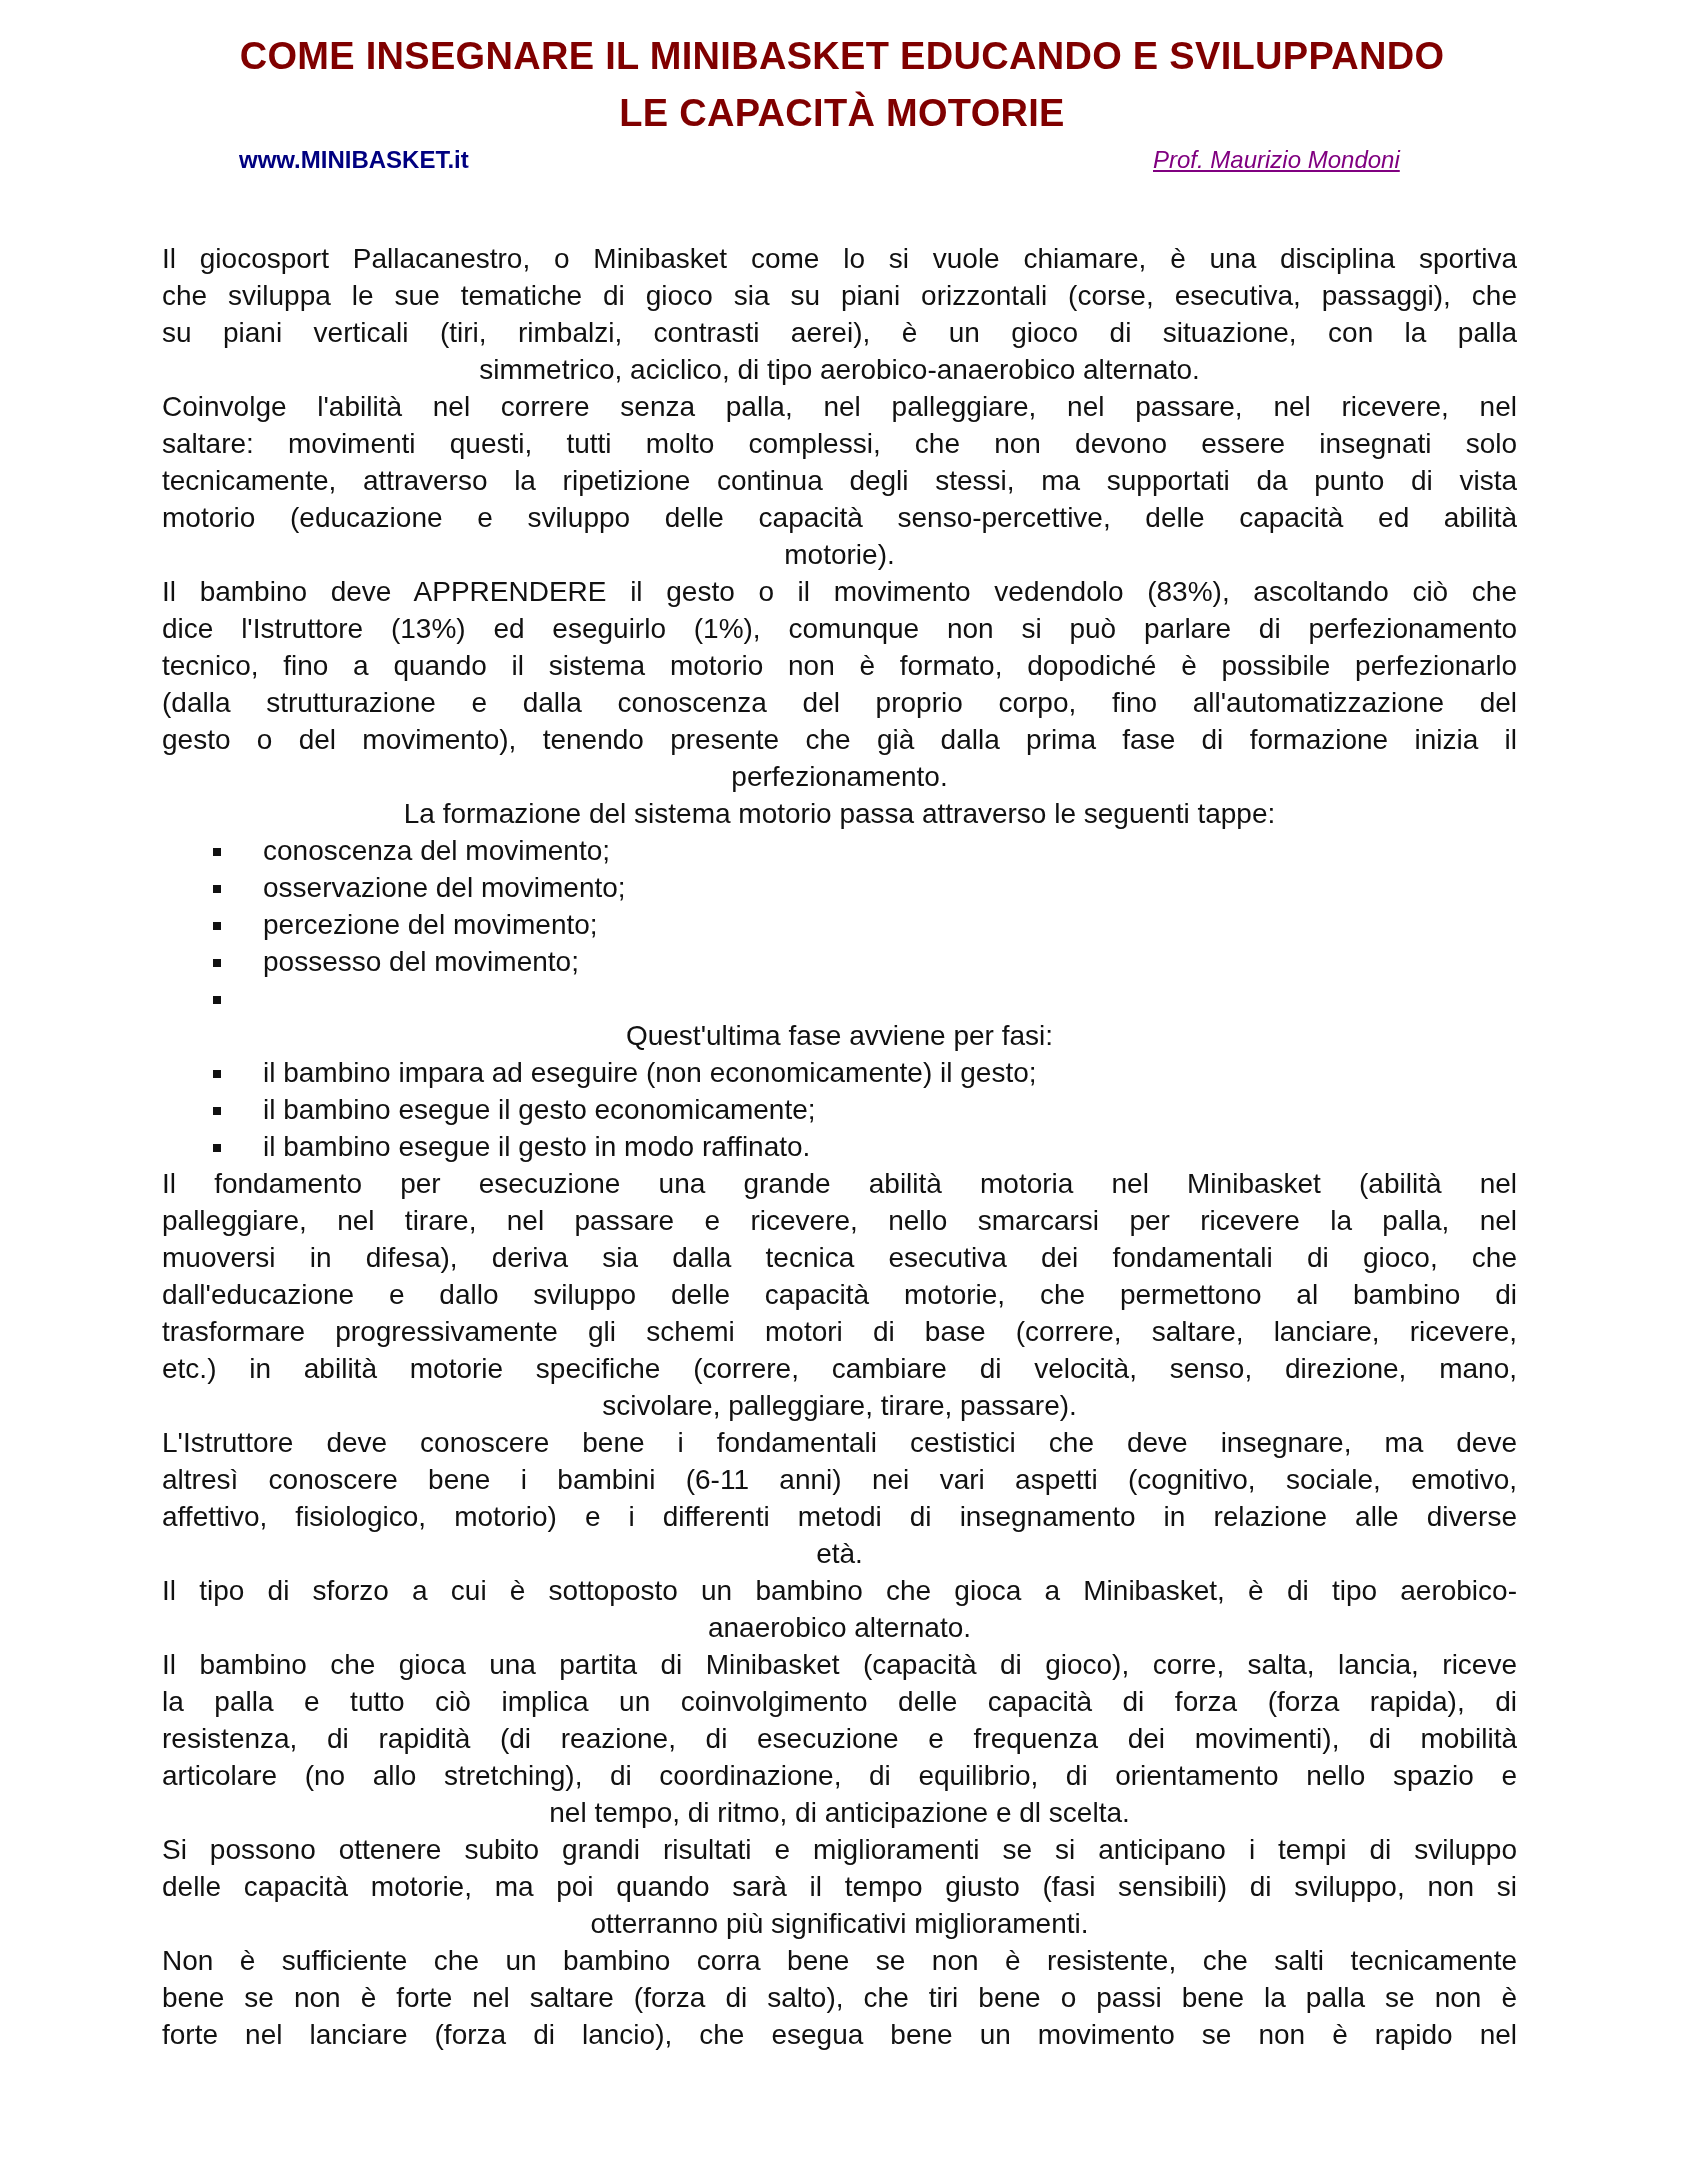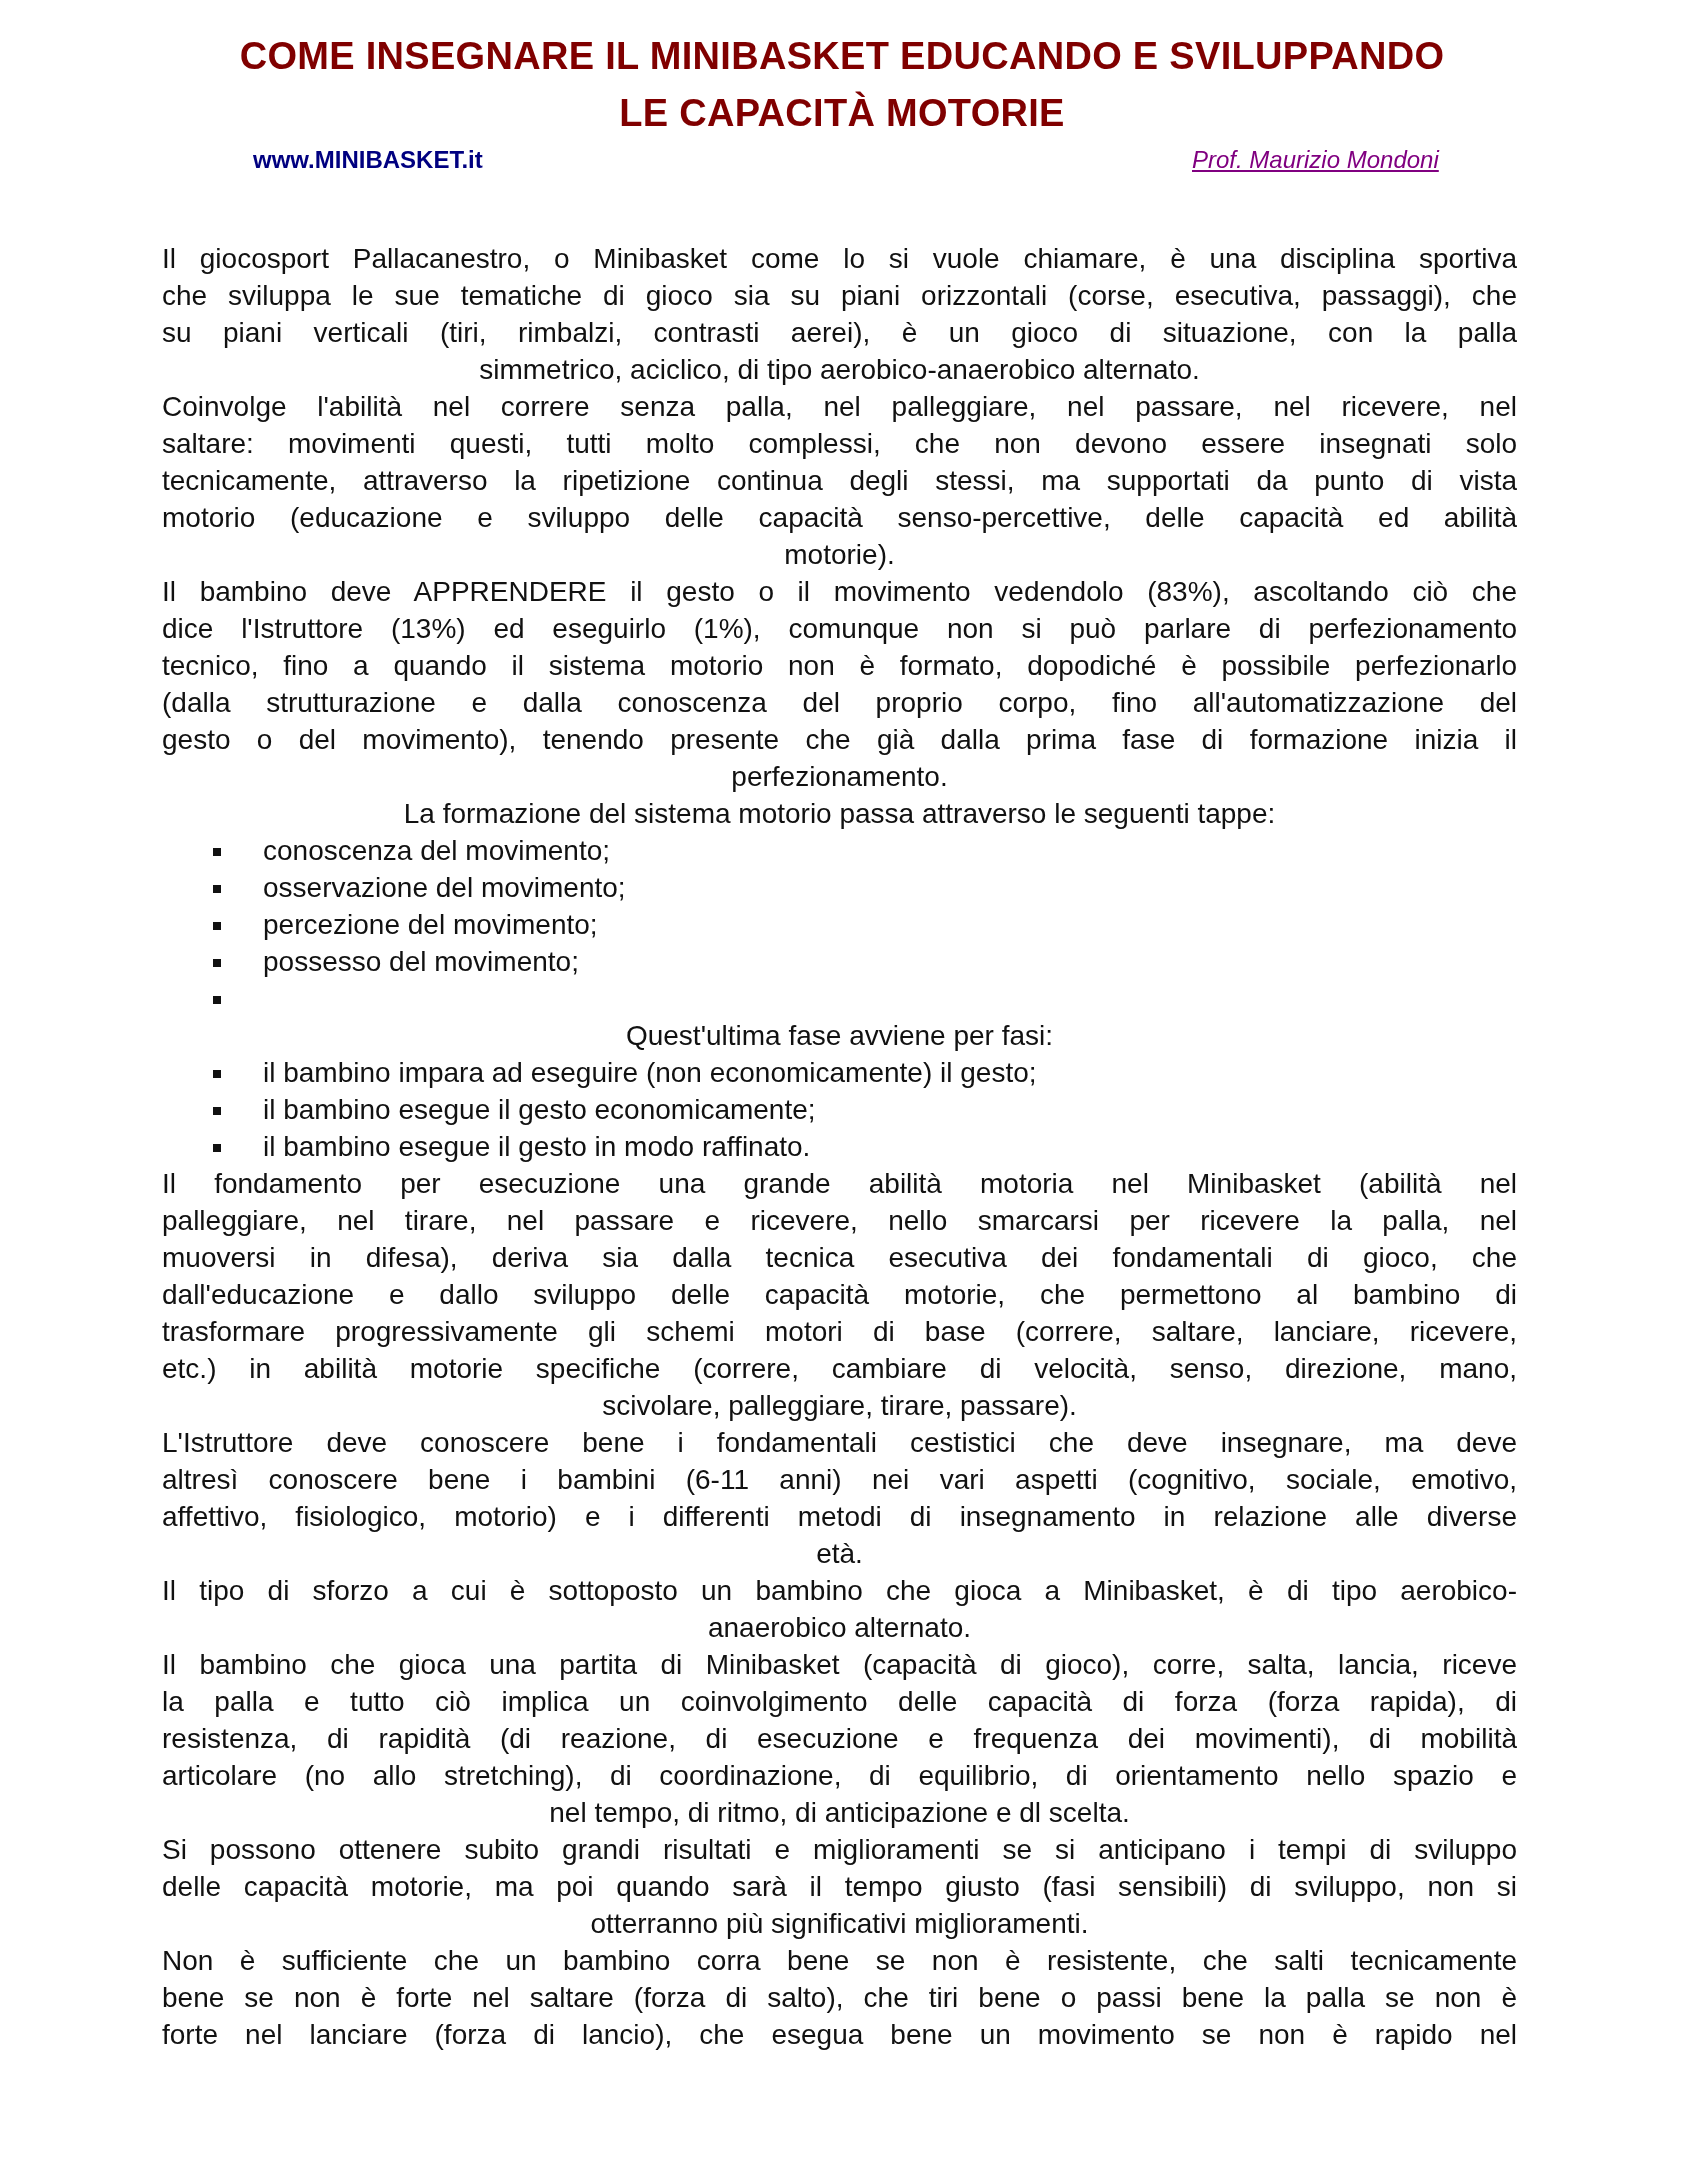--- a/index.html
+++ b/index.html
@@ -32,38 +32,37 @@
       font-family: "Liberation Sans", sans-serif;
       font-weight: bold;
       font-size: 38px;
       line-height: 57px;
       color: #800000;
       letter-spacing: 0.3px;
     }
     .title div { white-space: nowrap; }
     .site-link {
       position: absolute;
-      left: 253px;
+      left: 239px;
       top: 146px;
       font-weight: bold;
       font-size: 24px;
       color: #000080;
       text-decoration: none;
       white-space: nowrap;
     }
     .author-link {
       position: absolute;
       left: 1153px;
       top: 146px;
       font-style: italic;
       font-size: 24px;
       color: #800080;
       text-decoration: underline;
       white-space: nowrap;
-      margin-left: 39px;
     }
     .body-text {
       position: absolute;
       left: 162px;
       top: 212px;
       width: 1355px;
       overflow: hidden;
       font-size: 28px;
       line-height: 37px;
       margin-top: 28px;

